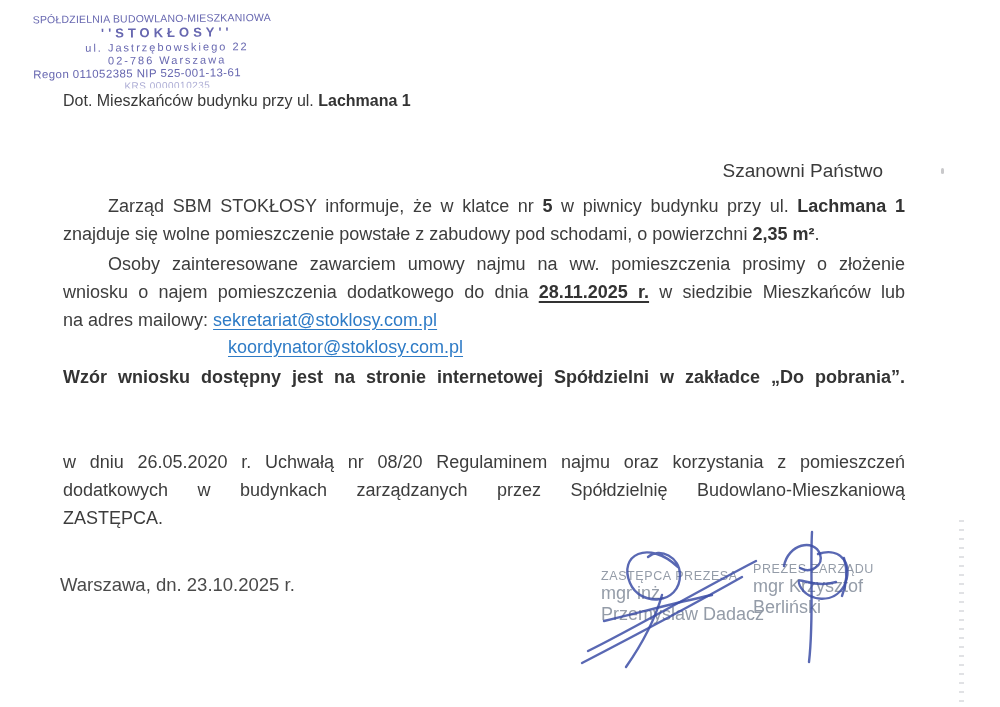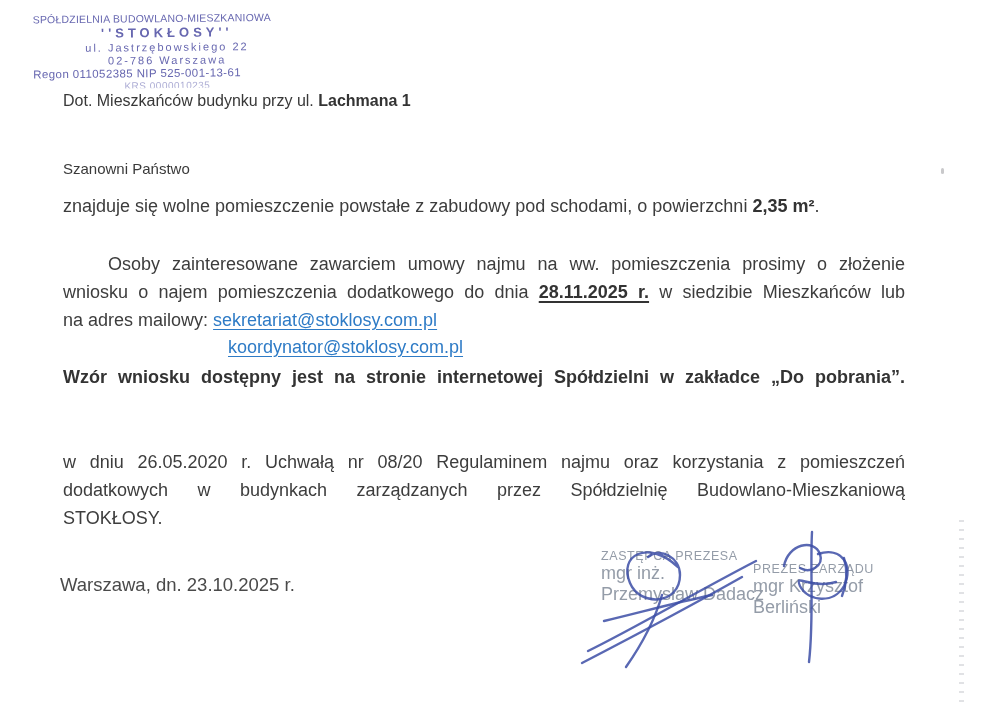--- a/index.html
+++ b/index.html
@@ -28,21 +28,21 @@
   .stamp .s4{font-size:11.5px;letter-spacing:.4px;text-align:left;}
   .stamp .s5wrap{height:8px;overflow:hidden;opacity:.55;}
   .stamp .s5{font-size:10px;letter-spacing:.5px;}
   
   .subject{
     position:absolute;left:63px;top:92px;width:842px;
     font-size:16px;color:#383838;
   }
   .salutation{
     position:absolute;left:63px;top:160px;width:820px;
-    text-align:left;font-size:15px;color:#3a3a3a;
+    text-align:right;font-size:19px;color:#3a3a3a;
   }
   
   .para{
     position:absolute;left:63px;width:842px;
     font-size:18px;
   }
   .ln{line-height:28px;white-space:normal;}
   .jl{text-align:justify;text-align-last:justify;}
   .ind{text-indent:45px;}
   .b{font-weight:bold;color:#333;}
@@ -54,21 +54,21 @@
   #p3{top:363px;}
   #p4{top:448px;}
   
   .dateline{
     position:absolute;left:60px;top:574px;
     font-size:18.5px;color:#4a4a4a;
   }
   .sigblock{position:absolute;color:#949ca8;}
   .sigblock .title{font-size:12.5px;letter-spacing:.6px;}
   .sigblock .name{font-size:18px;margin-top:0;}
-  #sig-left{left:601px;top:549px;width:165px;}
+  #sig-left{left:601px;top:569px;width:165px;}
   #sig-right{left:753px;top:562px;width:150px;}
   .ink{position:absolute;pointer-events:none;}
   .ink path{fill:none;stroke:#3c4ea6;stroke-width:2.4;stroke-linecap:round;opacity:.85;}
   #ink-left{left:578px;top:533px;}
   #ink-right{left:758px;top:528px;}
   
   .noise-col{
     position:absolute;left:959px;top:520px;width:5px;height:186px;
     background:repeating-linear-gradient(180deg, rgba(110,115,128,.38) 0 2px, transparent 2px 9px);
     opacity:.55;filter:blur(.3px);
@@ -91,37 +91,38 @@
     </div>
   </div>
 
   <div class="subject">
     <span>Dot. Mieszkańców budynku przy ul. </span><span class="b">Lachmana 1</span>
   </div>
 
   <div class="salutation">Szanowni Państwo</div>
 
   <div class="para" id="p1">
+      <div class="ln jl ind"><span>Zarząd SBM STOKŁOSY informuje, że w klatce nr </span><span class="b">5</span><span> w piwnicy budynku przy ul. </span><span class="b">Lachmana 1</span></div>
       <div class="ln"><span>znajduje się wolne pomieszczenie powstałe z zabudowy pod schodami, o powierzchni </span><span class="b">2,35 m²</span><span>.</span></div>
     </div>
   <div class="para" id="p2">
       <div class="ln jl ind"><span>Osoby zainteresowane zawarciem umowy najmu na ww. pomieszczenia prosimy o złożenie</span></div>
       <div class="ln jl"><span>wniosku o najem pomieszczenia dodatkowego do dnia </span><span class="b u">28.11.2025 r.</span><span> w siedzibie Mieszkańców lub</span></div>
       <div class="ln"><span>na adres mailowy: </span><span class="lnk">sekretariat@stoklosy.com.pl</span></div>
     </div>
   <div class="para" id="koord">
       <div class="ln"><span class="lnk">koordynator@stoklosy.com.pl</span></div>
     </div>
   <div class="para" id="p3">
       <div class="ln jl"><span class="b">Wzór wniosku dostępny jest na stronie internetowej Spółdzielni w zakładce „Do pobrania”.</span></div>
     </div>
   <div class="para" id="p4">
       <div class="ln jl"><span>w dniu 26.05.2020 r. Uchwałą nr 08/20 Regulaminem najmu oraz korzystania z pomieszczeń</span></div>
       <div class="ln jl"><span>dodatkowych w budynkach zarządzanych przez Spółdzielnię Budowlano-Mieszkaniową</span></div>
-      <div class="ln"><span>STOKŁOSY.</span></div>
+      <div class="ln"><span>ZASTĘPCA.</span></div>
     </div>
 
   <div class="dateline">Warszawa, dn. 23.10.2025 r.</div>
 
   <div class="sigblock" id="sig-left">
     <div class="title">ZASTĘPCA PREZESA</div>
     <div class="name">mgr inż. Przemysław Dadacz</div>
   </div>
   <div class="sigblock" id="sig-right">
     <div class="title">PREZES ZARZĄDU</div>

